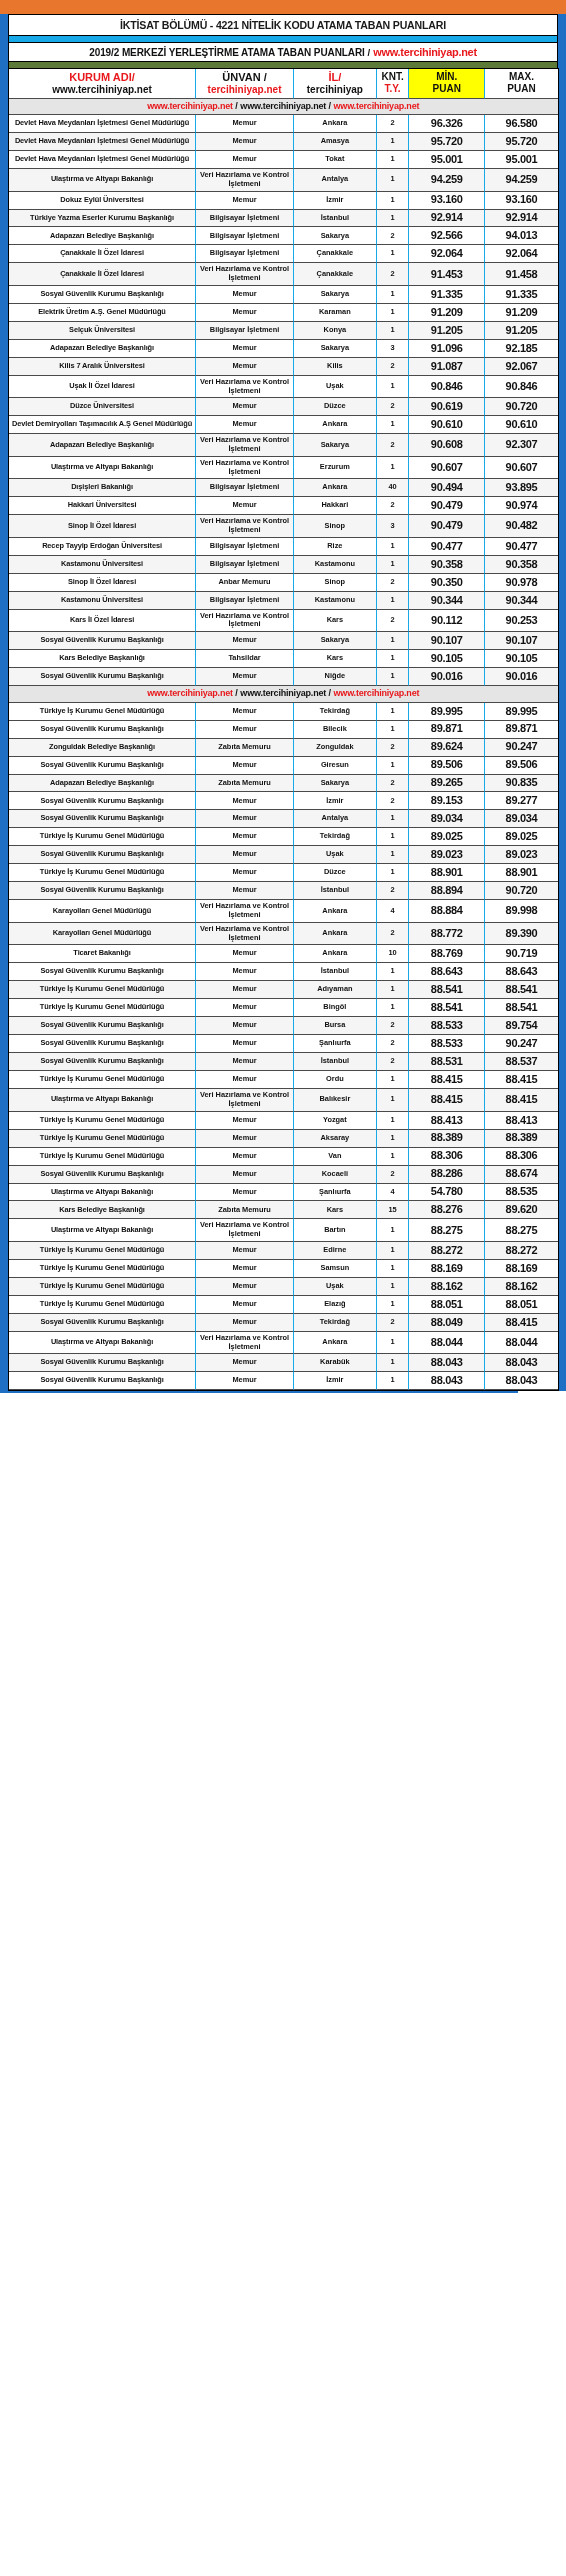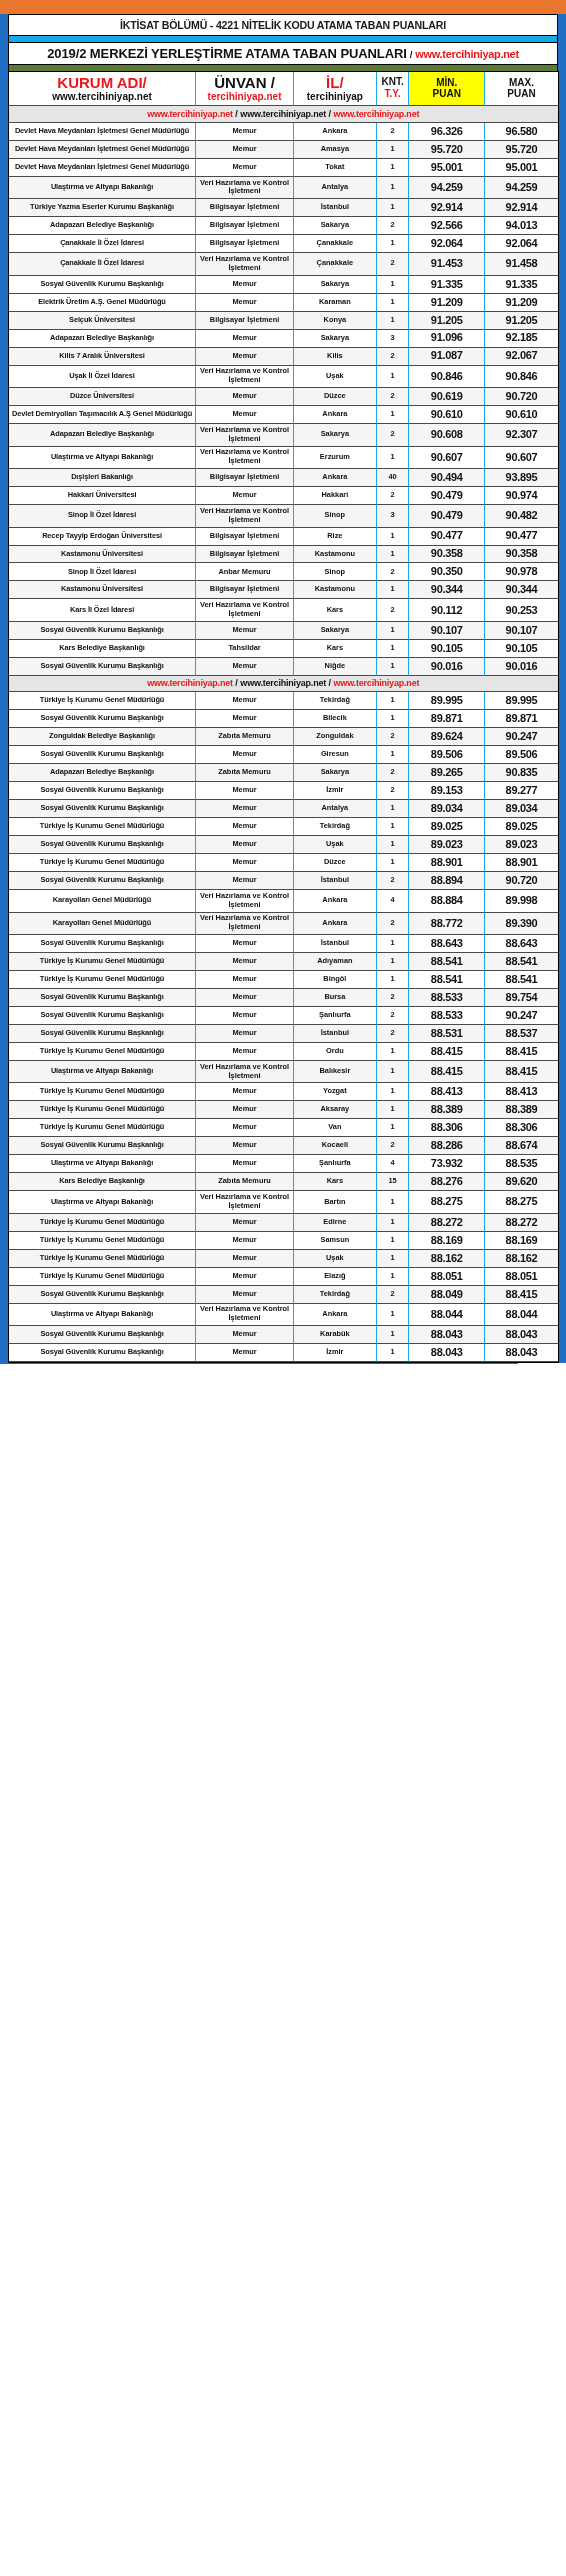--- a/index.html
+++ b/index.html
@@ -45,21 +45,21 @@
     border-right: 1.3px solid #000;
   }
   .subtitle-bar {
     background: #ffffff;
     border: 1.3px solid #000;
     text-align: center;
     padding: 2.6px 1.3px 3.2px 1.3px;
     white-space: nowrap;
   }
   .subtitle-bar .s1 {
-    font-size: 13px; font-weight: bold; color: #111;
+    font-size: 10px; font-weight: bold; color: #111;
     letter-spacing: -0.1px;
   }
   .subtitle-bar .sep { font-size: 9.6px; font-weight: bold; color:#111; }
   .subtitle-bar .s2 {
     font-size: 11px; font-weight: bold; color: #E8181C;
     letter-spacing: -0.3px;
   }
   .olive-band {
     background: #5E7A38;
     height: 5.8px;
@@ -95,21 +95,21 @@
   col.c4 { width: 76px; }
   col.c5 { width: 72px; }
 
   
   thead th {
     background: #ffffff;
     border-bottom: 1.3px solid #000;
     padding: 3.2px 1.3px 3.8px 1.3px;
     line-height: 1.18;
   }
-  th .hl1 { display:block; font-size: 15px; font-weight: bold; }
+  th .hl1 { display:block; font-size: 11px; font-weight: bold; }
   th .hl2 { display:block; font-size: 10px; font-weight: bold; }
   th.h-min { background: #FFFF00; }
   .red { color: #E8181C; }
   .blk { color: #111; }
   th .sm1 { font-size: 10px; font-weight:bold; }
 
   
   tbody td { line-height: 1.2; }
   td.kurum { font-size: 7.4px; font-weight: bold; letter-spacing: -0.1px; }
   td.unvan { font-size: 7.4px; font-weight: bold; }
@@ -223,20 +223,28 @@
             <td class="maxp">95.001</td>
           </tr>
           <tr class="alt">
             <td class="kurum">Ulaştırma ve Altyapı Bakanlığı</td>
             <td class="unvan">Veri Hazırlama ve Kontrol İşletmeni</td>
             <td class="il">Antalya</td>
             <td class="knt">1</td>
             <td class="minp">94.259</td>
             <td class="maxp">94.259</td>
           </tr>
+          <tr class="norm">
+            <td class="kurum">Dokuz Eylül Üniversitesi</td>
+            <td class="unvan">Memur</td>
+            <td class="il">İzmir</td>
+            <td class="knt">1</td>
+            <td class="minp">93.160</td>
+            <td class="maxp">93.160</td>
+          </tr>
           <tr class="alt">
             <td class="kurum">Türkiye Yazma Eserler Kurumu Başkanlığı</td>
             <td class="unvan">Bilgisayar İşletmeni</td>
             <td class="il">İstanbul</td>
             <td class="knt">1</td>
             <td class="minp">92.914</td>
             <td class="maxp">92.914</td>
           </tr>
           <tr class="norm">
             <td class="kurum">Adapazarı Belediye Başkanlığı</td>
@@ -531,20 +539,28 @@
           </tr>
           <tr class="alt">
             <td class="kurum">Karayolları Genel Müdürlüğü</td>
             <td class="unvan">Veri Hazırlama ve Kontrol İşletmeni</td>
             <td class="il">Ankara</td>
             <td class="knt">2</td>
             <td class="minp">88.772</td>
             <td class="maxp">89.390</td>
           </tr>
           <tr class="norm">
+            <td class="kurum">Ticaret Bakanlığı</td>
+            <td class="unvan">Memur</td>
+            <td class="il">Ankara</td>
+            <td class="knt">10</td>
+            <td class="minp">88.769</td>
+            <td class="maxp">90.719</td>
+          </tr>
+          <tr class="norm">
             <td class="kurum">Sosyal Güvenlik Kurumu Başkanlığı</td>
             <td class="unvan">Memur</td>
             <td class="il">İstanbul</td>
             <td class="knt">1</td>
             <td class="minp">88.643</td>
             <td class="maxp">88.643</td>
           </tr>
           <tr class="alt">
             <td class="kurum">Türkiye İş Kurumu Genel Müdürlüğü</td>
             <td class="unvan">Memur</td>
@@ -631,21 +647,21 @@
             <td class="il">Kocaeli</td>
             <td class="knt">2</td>
             <td class="minp">88.286</td>
             <td class="maxp">88.674</td>
           </tr>
           <tr class="norm">
             <td class="kurum">Ulaştırma ve Altyapı Bakanlığı</td>
             <td class="unvan">Memur</td>
             <td class="il">Şanlıurfa</td>
             <td class="knt">4</td>
-            <td class="minp">73.932</td>
+            <td class="minp">54.780</td>
             <td class="maxp">88.535</td>
           </tr>
           <tr class="alt">
             <td class="kurum">Kars Belediye Başkanlığı</td>
             <td class="unvan">Zabıta Memuru</td>
             <td class="il">Kars</td>
             <td class="knt">15</td>
             <td class="minp">88.276</td>
             <td class="maxp">89.620</td>
           </tr>

